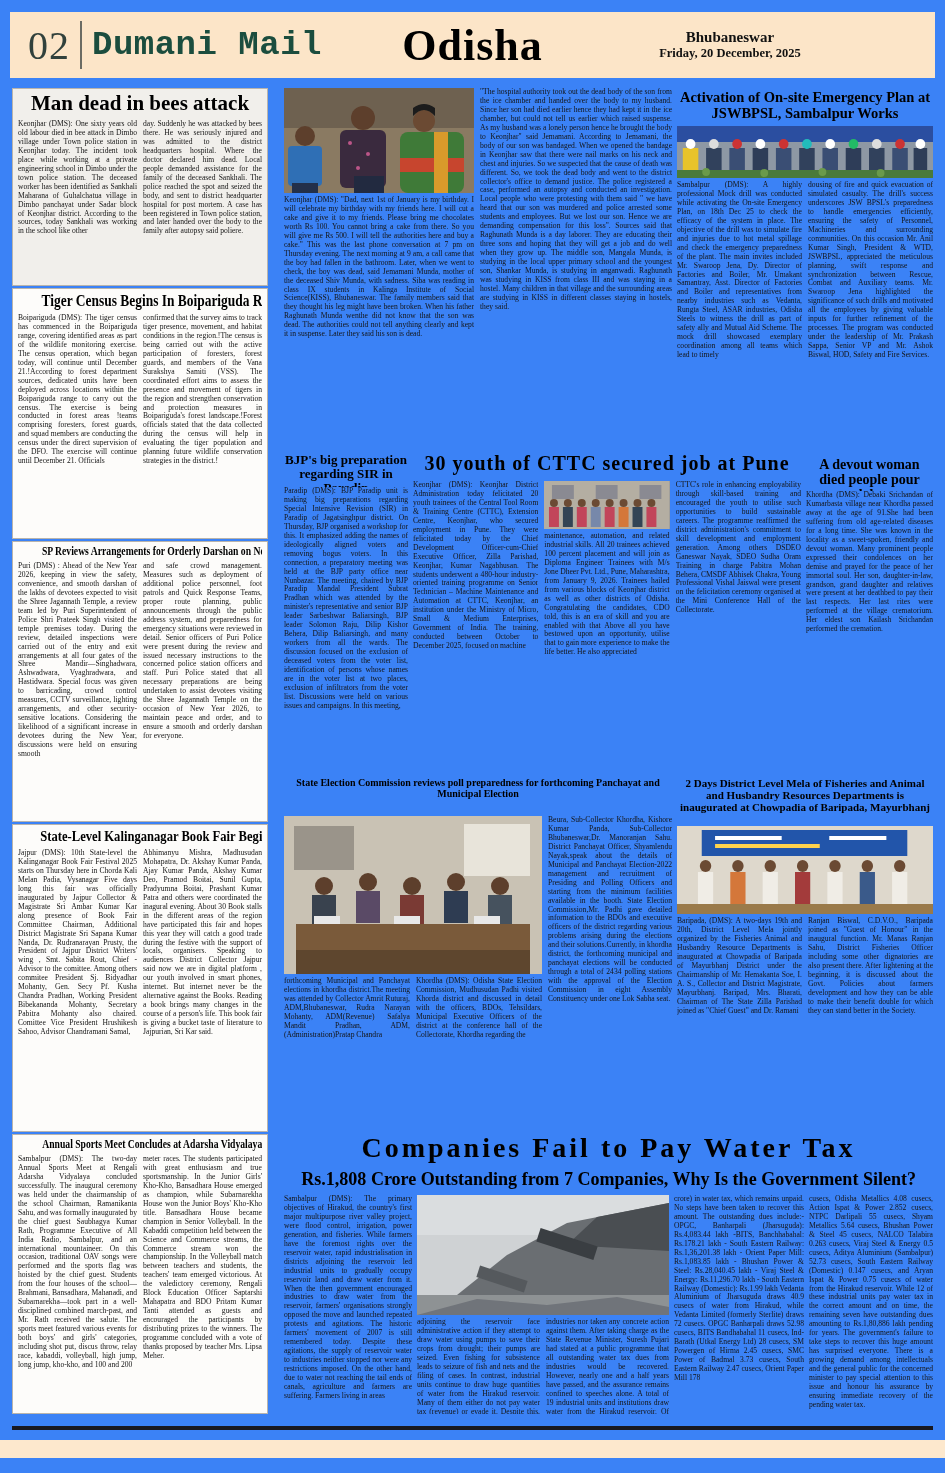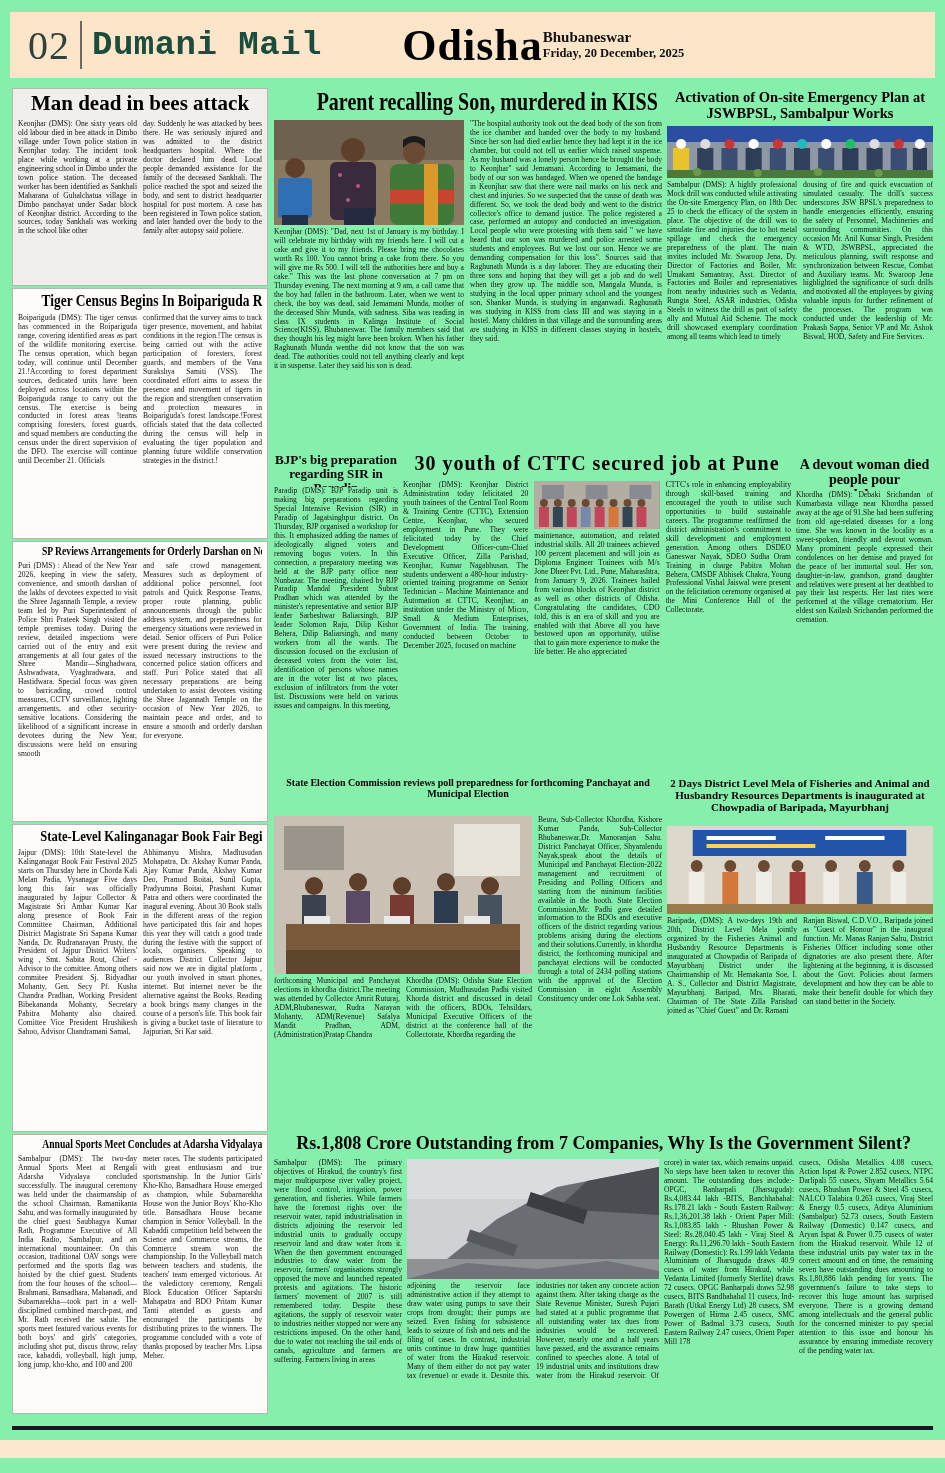--- a/index.html
+++ b/index.html
@@ -1,36 +1,36 @@
 <!DOCTYPE html>
 <html><head>
 <meta charset="utf-8">
 <style>
   * { margin:0; padding:0; box-sizing:border-box; }
   html,body { background:#e8e6e0; }
   .page {
     position:relative; width:945px; height:1473px; margin:0 auto;
-    background:#86efac; overflow:hidden;
+    background:#3b82f6; overflow:hidden;
     font-family:"Liberation Serif", serif; color:#111;
   }
   
   .band {
     margin:12px 10px 0 10px; height:66px; background:#fce5c8;
     display:flex; align-items:center; padding:0 18px;
   }
   .band-left { flex:1; display:flex; align-items:center; gap:10px; }
   .pgnum { font-size:40px; color:#31413c; letter-spacing:1px; }
   .vline { width:2px; height:48px; background:#6b6b63; display:inline-block; }
   .mast { font-size:34px; font-weight:bold; color:#1b4d3e; letter-spacing:.5px;font-family:Liberation Mono, monospace; }
   .edition { flex:0 0 auto; font-size:44px; font-weight:bold; color:#000; letter-spacing:1px; }
-  .band-right { flex:1; text-align:left; }
+  .band-right { flex:1; text-align:center; }
   .city { font-size:15px; font-weight:bold; }
   .bdate { font-size:12.5px; font-weight:bold; }
   
-  .content { display:flex; gap:6px; padding:10px 12px 0 12px; }
+  .content { display:flex; gap:16px; padding:10px 12px 0 12px; }
   .rail { width:256px; flex:0 0 auted; flex-shrink:0; }
   .main { flex:1; min-width:0; }
   .row { display:flex; gap:5px; margin-bottom:2px; }
   .art { overflow:hidden; }
   .rail .art { border:1px solid #b9b4ac; background:#fdfcfa; padding:3px 5px; margin-bottom:2px; }
   .rail .art.shaded { background:#f1efeb; }
   
   .hl { font-weight:bold; text-align:center; color:#000; line-height:1.08; overflow:hidden; }
   .cond { white-space:nowrap; transform:scaleX(0.84); transform-origin:center; }
   
@@ -107,21 +107,20 @@
           <div class="col bt">meter races. The students participated with great enthusiasm and true sportsmanship. In the Junior Girls' Kho-Kho, Bansadhara House emerged as champion, while Subarnarekha House won the Junior Boys' Kho-Kho title. Bansadhara House became champion in Senior Volleyball. In the Kabaddi competition held between the Science and Commerce streams, the Commerce stream won the championship. In the Volleyball match between teachers and students, the teachers' team emerged victorious. At the valedictory ceremony, Rengali Block Education Officer Saptarshi Mahapatra and BDO Pritam Kumar Tanti attended as guests and encouraged the participants by distributing prizes to the winners. The programme concluded with a vote of thanks proposed by teacher Mrs. Lipsa Meher.</div>
         </div>
       </div>
 
     </div>
 
     <div class="main">
 
       <div class="row" style="height:363px">
         <div class="art" style="width:388px">
-          <div class="hl" style="font-size:25px; height:32px"><span style="display:inline-block; white-space:nowrap; transform:scaleX(0.8); transform-origin:center">Parent recalling Son, murdered in KISS</span></div>
           <div class="cols" style="height:328px">
             <div style="width:190px; flex:0 0 auto">
               <div class="photo" style="height:105px; margin-bottom:3px">
                 <svg viewBox="0 0 190 105" preserveAspectRatio="none">
                   <rect width="190" height="105" fill="#8a7a62"></rect>
                   <rect width="190" height="40" fill="#6e6150"></rect>
                   <rect x="4" y="58" width="34" height="40" rx="4" fill="#2f6fb5"></rect>
                   <circle cx="21" cy="48" r="10" fill="#5d3f2c"></circle>
                   <rect x="8" y="95" width="26" height="10" fill="#23304a"></rect>
                   <rect x="56" y="42" width="46" height="58" rx="6" fill="#3a2a3e"></rect>
@@ -303,20 +302,21 @@
             </svg>
           </div>
           <div class="cols" style="height:196px">
             <div class="col bt">Baripada, (DMS): A two-days 19th and 20th, District Level Mela jointly organized by the Fisheries Animal and Husbandry Resource Departments is inaugurated at Chowpadia of Baripada of Mayurbhanj District under the Chairmanship of Mr. Hemakanta Soe, I. A. S., Collector and District Magistrate, Mayurbhanj. Baripad, Mrs. Bharati, Chairman of The State Zilla Parishad joined as "Chief Guest" and Dr. Ramani</div>
             <div class="col bt">Ranjan Biswal, C.D.V.O., Baripada joined as "Guest of Honour" in the inaugural function. Mr. Manas Ranjan Sahu, District Fisheries Officer including some other dignatories are also present there. After lightening at the beginning, it is discussed about the Govt. Policies about farmers development and how they can be able to make their benefit double for which they can stand better in the Society.</div>
           </div>
         </div>
       </div>
 
       <div class="art" style="height:287px">
+        <div class="hl" style="font-size:28px; height:36px; letter-spacing:3px">Companies Fail to Pay Water Tax</div>
         <div class="hl" style="font-size:19px; height:26px"><span style="display:inline-block; white-space:nowrap; transform:scaleX(0.95); transform-origin:center">Rs.1,808 Crore Outstanding from 7 Companies, Why Is the Government Silent?</span></div>
         <div class="cols" style="height:221px; gap:5px">
           <div class="bt" style="width:128px; flex:0 0 auto">Sambalpur (DMS): The primary objectives of Hirakud, the country's first major multipurpose river valley project, were flood control, irrigation, power generation, and fisheries. While farmers have the foremost rights over the reservoir water, rapid industrialisation in districts adjoining the reservoir led industrial units to gradually occupy reservoir land and draw water from it. When the then government encouraged industries to draw water from the reservoir, farmers' organisations strongly opposed the move and launched repeated protests and agitations. The historic farmers' movement of 2007 is still remembered today. Despite these agitations, the supply of reservoir water to industries neither stopped nor were any restrictions imposed. On the other hand, due to water not reaching the tail ends of canals, agriculture and farmers are suffering. Farmers living in areas</div>
           <div style="width:252px; flex:0 0 auto">
             <div class="photo" style="height:120px; margin-bottom:3px">
               <svg viewBox="0 0 252 120" preserveAspectRatio="none">
                 <rect width="252" height="120" fill="#cfd2d4"></rect>
                 <rect width="252" height="40" fill="#dadddf"></rect>
                 <polygon points="252,8 150,28 90,60 40,100 252,100" fill="#6a6e72"></polygon>
                 <polygon points="252,8 180,22 150,50 252,56" fill="#4a4e52"></polygon>

